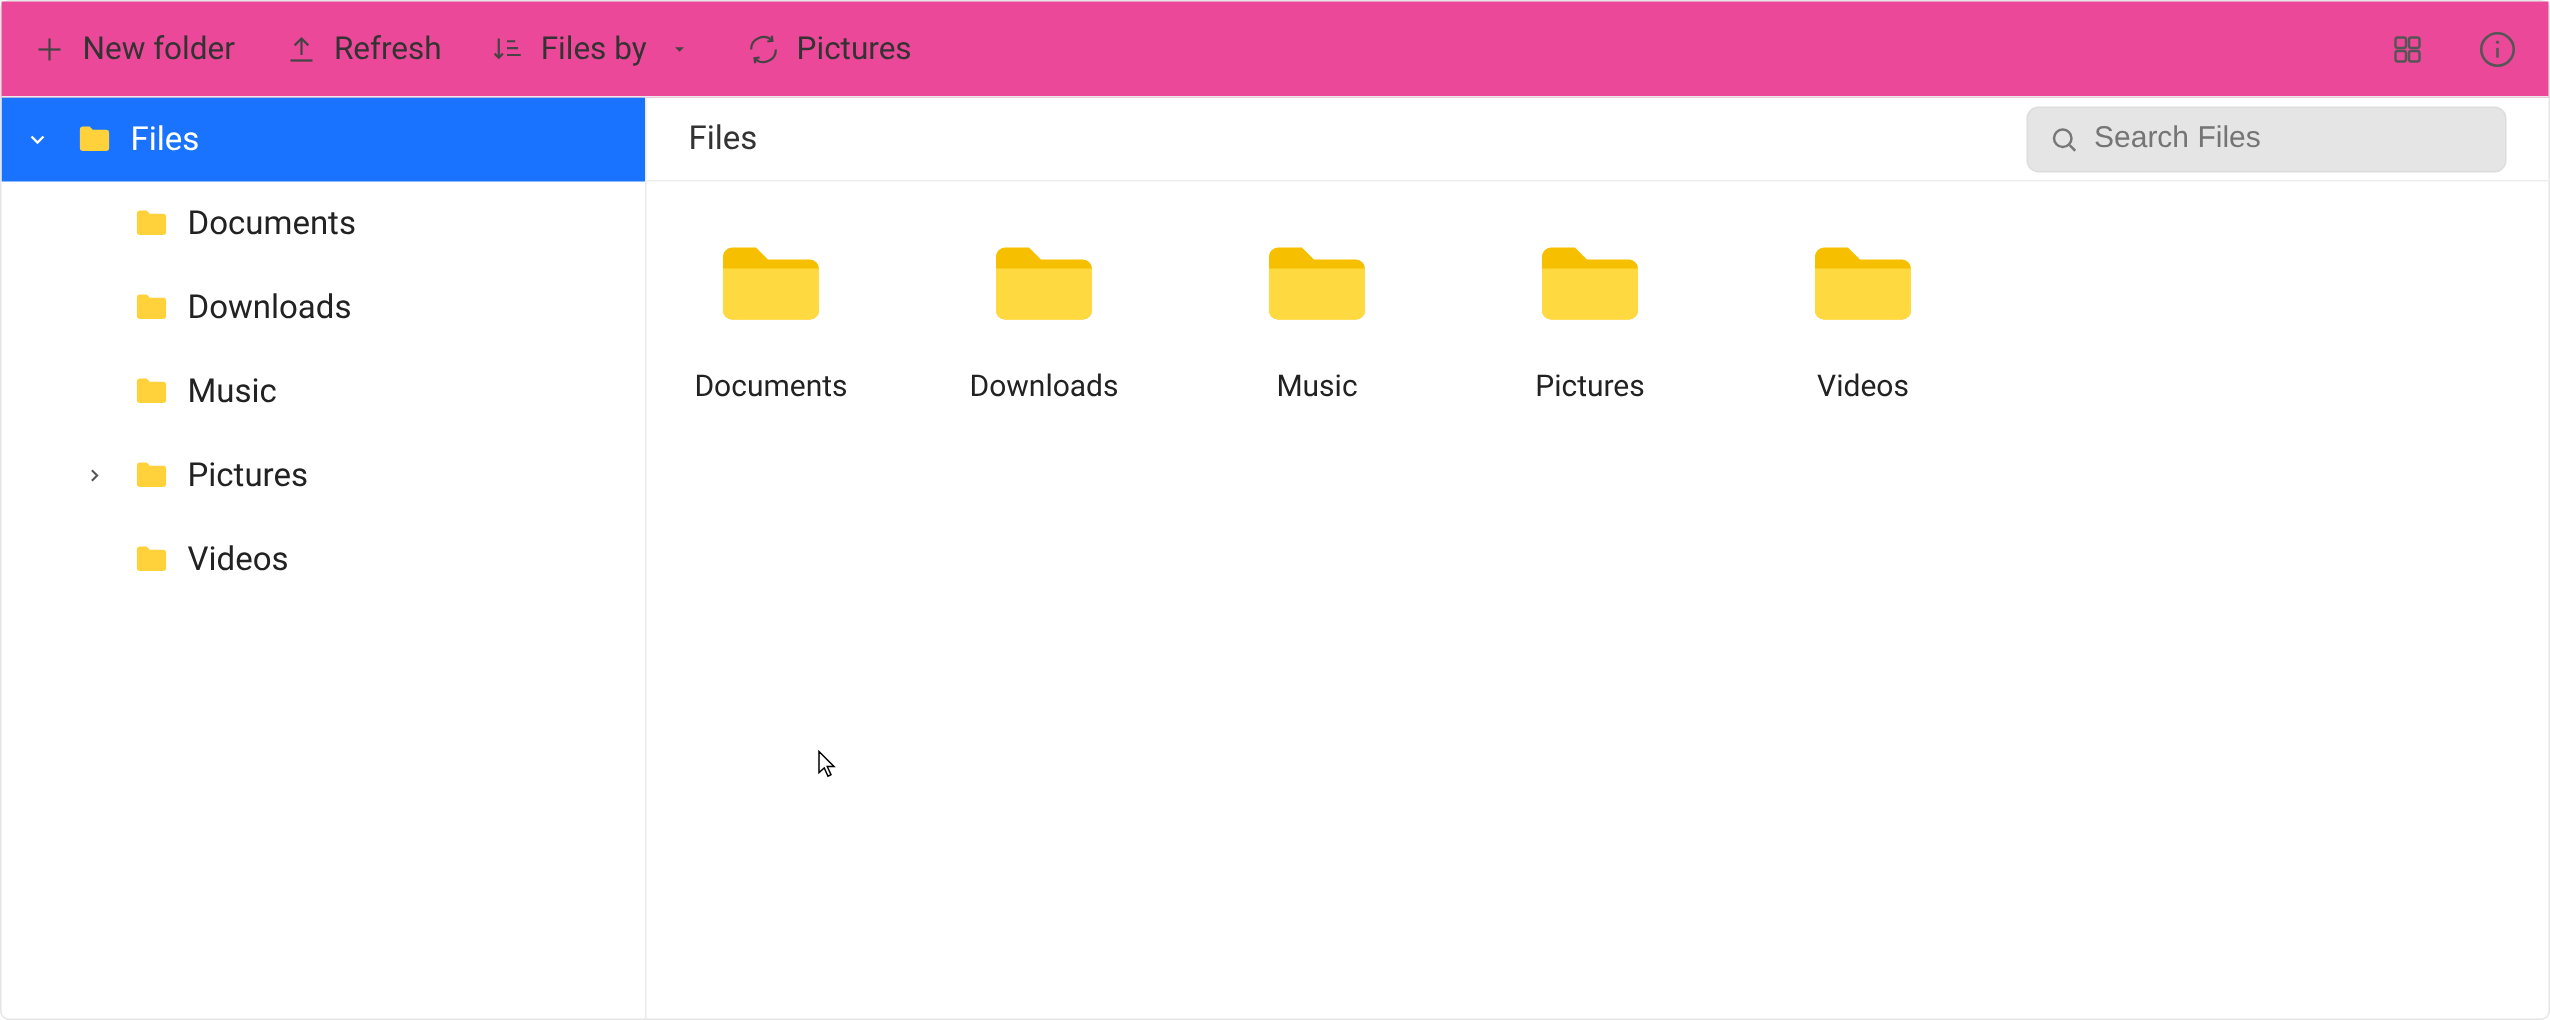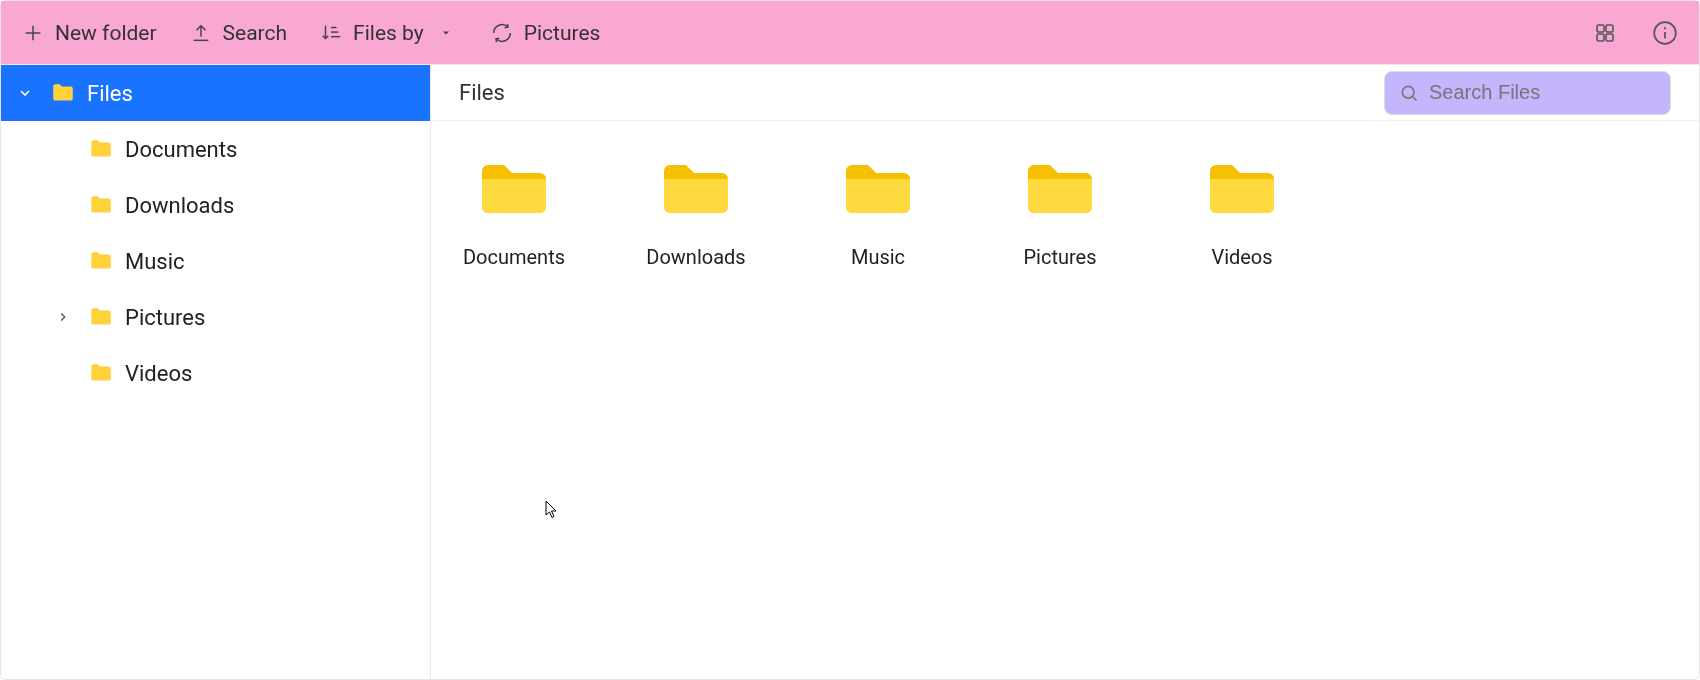--- a/index.html
+++ b/index.html
@@ -1,20 +1,20 @@
 <!DOCTYPE html>
 <html><head>
 <meta charset="utf-8">
 <style>
   * { box-sizing: border-box; margin: 0; padding: 0; }
   html, body { width: 1700px; height: 680px; font-family: -apple-system, "Segoe UI", Roboto, Arial, sans-serif; background: #fff; overflow: hidden; }
   .frame { width: 1700px; height: 680px; border: 1px solid #e5e5e5; border-radius: 6px; display: flex; flex-direction: column; background: #fff; }
 
   
-  .toolbar { height: 64px; display: flex; align-items: center; padding: 0 16px; border-bottom: 1px solid #eaeaea; background: #f9a8d4; gap: 24px; text-align: right; }
+  .toolbar { height: 64px; display: flex; align-items: center; padding: 0 16px; border-bottom: 1px solid #eaeaea; background: #ec4899; gap: 24px; text-align: right; }
   .tb-btn { display: inline-flex; align-items: center; gap: 10px; color: #333; font-size: 21px; cursor: pointer; padding: 6px 4px; }
   .tb-btn .ic { width: 24px; height: 24px; display: inline-flex; align-items: center; justify-content: center; color: #444; }
   .tb-spacer { flex: 1; }
   .tb-icon-btn { width: 36px; height: 36px; display: inline-flex; align-items: center; justify-content: center; color: #555; cursor: pointer; border-radius: 6px; }
 
   
   .body { flex: 1; display: flex; min-height: 0; }
 
   
   .sidebar { width: 430px; border-right: 1px solid #eaeaea; padding-top: 0; overflow: hidden; }
@@ -23,21 +23,21 @@
   .tree-row .chev { width: 28px; display: inline-flex; justify-content: center; color: inherit; }
   .tree-row.child { padding-left: 48px; }
   .tree-row .chev.hidden { visibility: hidden; }
   .folder-ic { width: 28px; height: 28px; display: inline-flex; align-items: center; justify-content: center; }
 
   
   .main { flex: 1; display: flex; flex-direction: column; }
   .main-header { height: 56px; display: flex; align-items: center; padding: 0 28px; border-bottom: 1px solid #eee; gap: 12px; }
   .breadcrumb { font-size: 22px; color: #333; }
   .mh-spacer { flex: 1; }
-  .search { display: flex; align-items: center; gap: 10px; border: 1px solid #ddd; border-radius: 8px; height: 44px; padding: 0 14px; width: 287px; background: #c4b5fd; }
+  .search { display: flex; align-items: center; gap: 10px; border: 1px solid #ddd; border-radius: 8px; height: 44px; padding: 0 14px; width: 320px; background: #e5e5e5; }
   .search input { border: none; outline: none; font-size: 20px; color: #444; width: 100%; background: transparent; }
   .search .ic { color: #777; }
 
   .grid { padding: 40px 28px; display: flex; gap: 72px; align-items: flex-start; }
   .item { width: 110px; display: flex; flex-direction: column; align-items: center; gap: 28px; cursor: pointer; }
   .item .big-folder { width: 72px; height: 56px; }
   .item .label { font-size: 20px; color: #222; text-align: center; white-space: nowrap; }
 
   
   .cursor { position: absolute; left: 545px; top: 500px; width: 14px; height: 18px; pointer-events: none; }
@@ -60,21 +60,21 @@
       <span>New folder</span>
     </div>
     <div class="tb-btn">
       <span class="ic">
         <svg width="22" height="22" viewBox="0 0 24 24" fill="none" stroke="currentColor" stroke-width="1.6">
             <path d="M12 16V4"></path>
             <path d="M7 9l5-5 5 5"></path>
             <path d="M4 20h16"></path>
           </svg>
       </span>
-      <span>Search</span>
+      <span>Refresh</span>
     </div>
     <div class="tb-btn">
       <span class="ic">
         <svg width="22" height="22" viewBox="0 0 24 24" fill="none" stroke="currentColor" stroke-width="1.6">
             <path d="M6 4v14"></path>
             <path d="M3 15l3 3 3-3"></path>
             <line x1="12" y1="6" x2="18" y2="6"></line>
             <line x1="12" y1="11" x2="20" y2="11"></line>
             <line x1="12" y1="16" x2="22" y2="16"></line>
           </svg>

